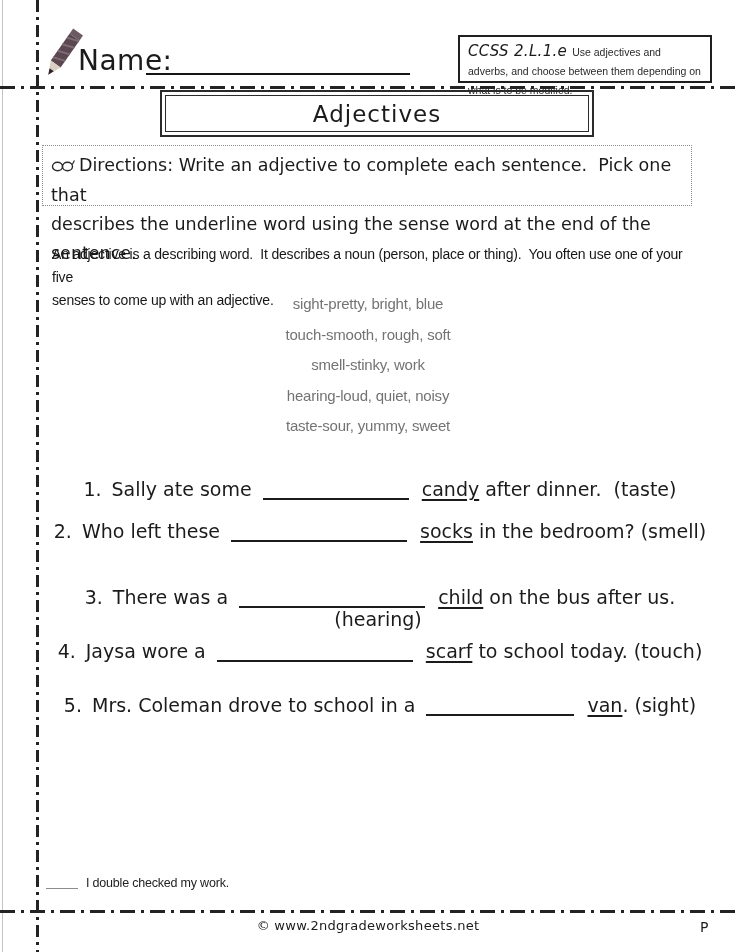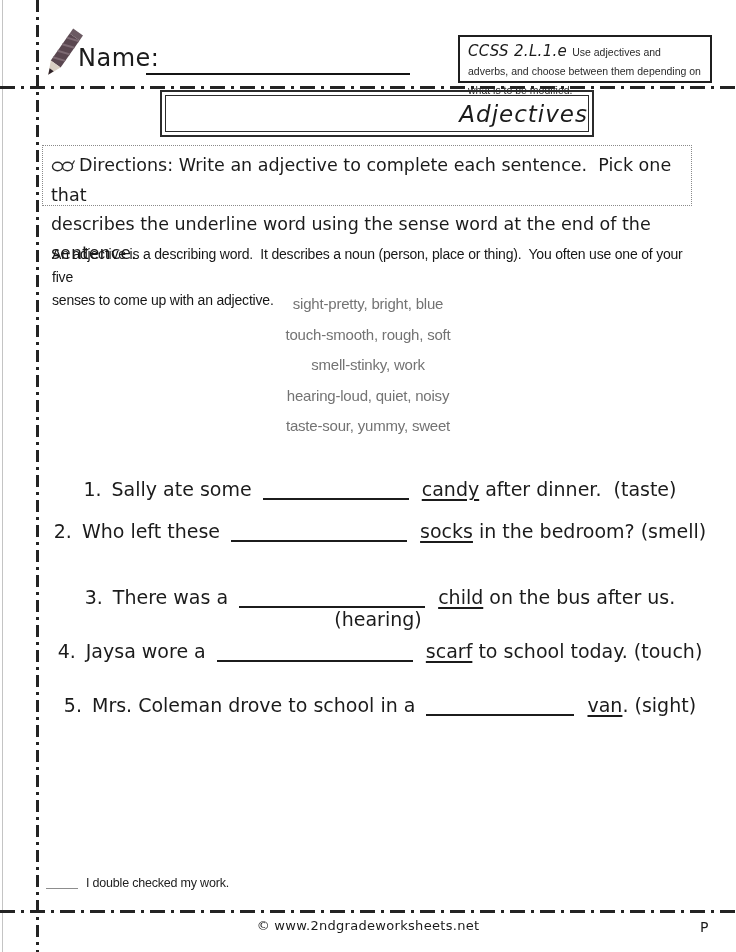--- a/index.html
+++ b/index.html
@@ -16,33 +16,33 @@
   .hcut.bottom { top:910px; }
   .vcut { position:absolute; top:0; left:36px; width:3px; height:952px;
     background:repeating-linear-gradient(to bottom,#232323 0 12px,transparent 12px 17px,#232323 17px 20px,transparent 20px 25px); }
 
   .comic { font-family:"DejaVu Sans", sans-serif; }
   .narrow { font-family:"Liberation Sans", sans-serif; letter-spacing:-0.2px; }
   .prewrap { white-space:pre-wrap; }
 
   
   .pencil { position:absolute; left:40px; top:26px; }
-  .name-row { position:absolute; left:78px; top:44px; font-size:24px; letter-spacing:0.5px; }
+  .name-row { position:absolute; left:78px; top:44px; font-size:28px; letter-spacing:0.5px; }
   .name-line { position:absolute; left:146px; top:73px; width:264px; height:2px; background:#141414; }
 
   .ccss-box { position:absolute; left:458px; top:35px; width:254px; height:48px;
     border:2px solid #1f1f1f; padding:5px 8px 16px 8px; line-height:17px; }
   .ccss-code { font-size:15px; font-style:italic; letter-spacing:0.3px; }
   .ccss-text { font-family:"Liberation Sans", sans-serif; font-size:10.5px; color:#2a2a2a; }
 
   
   .title-box { position:absolute; left:160px; top:90px; width:434px; height:47px;
     border:2.5px solid #2b2b2b; padding:3px; }
   .title-inner { width:100%; height:100%; border:1.5px solid #2b2b2b;
-    display:flex; align-items:center; justify-content:flex-end;font-style:italic; }
+    display:flex; align-items:center; justify-content:center; }
   .title-text { font-size:23px; letter-spacing:1px; }
 
   
   .directions-box { position:absolute; left:42px; top:145px; width:650px; height:61px;
     border:1px dotted #8a8a8a; padding:5px 8px; font-size:17.5px; line-height:29px; }
   .glasses { display:inline-block; vertical-align:-1px; margin-right:4px; }
 
   
   .intro { position:absolute; left:52px; top:235px; width:640px;
     font-size:14px; line-height:23px; color:#161616;margin-top:8px; }

